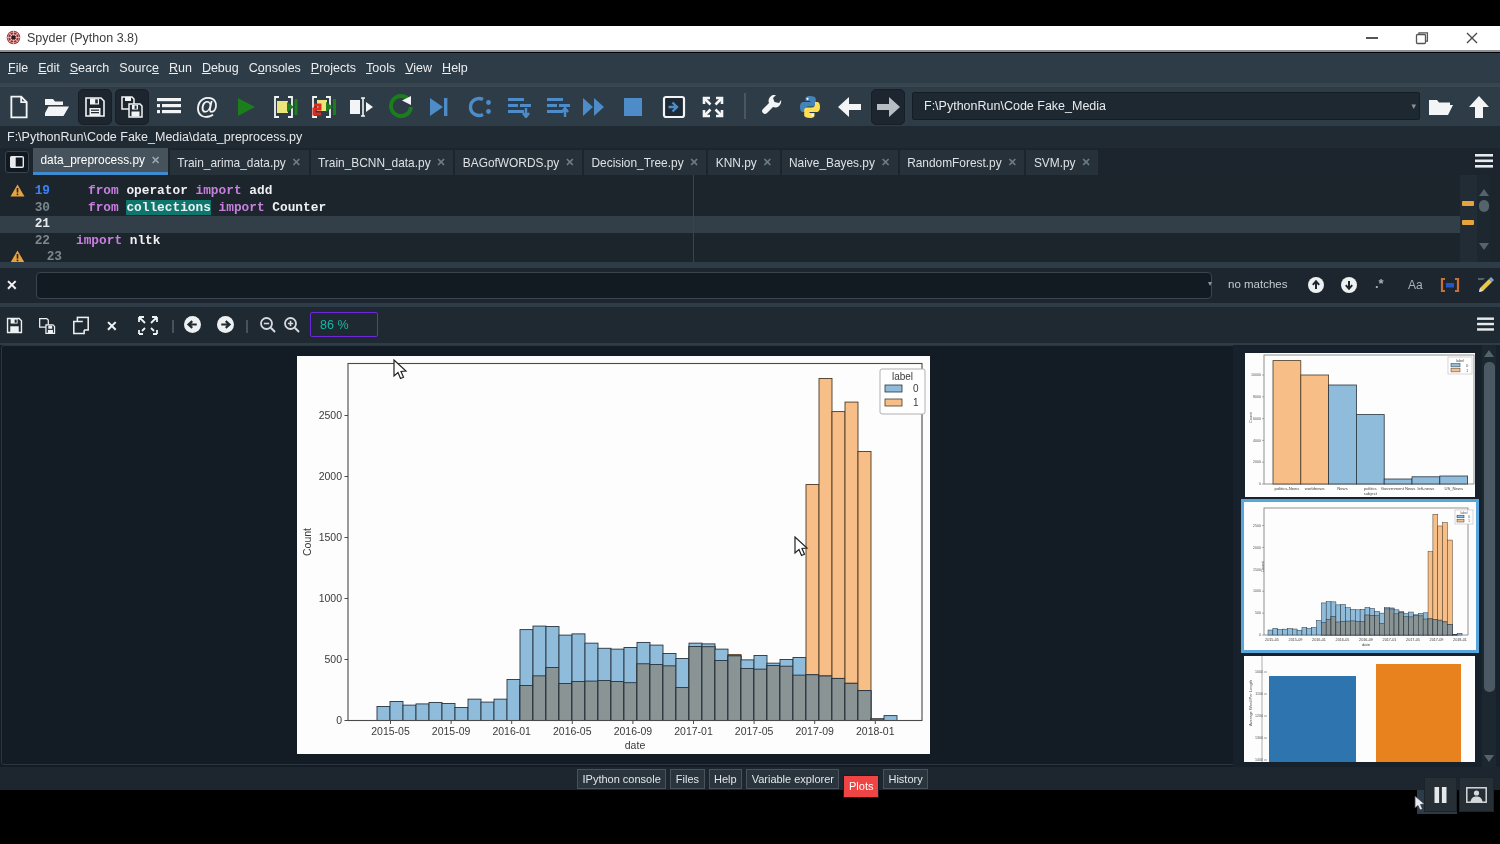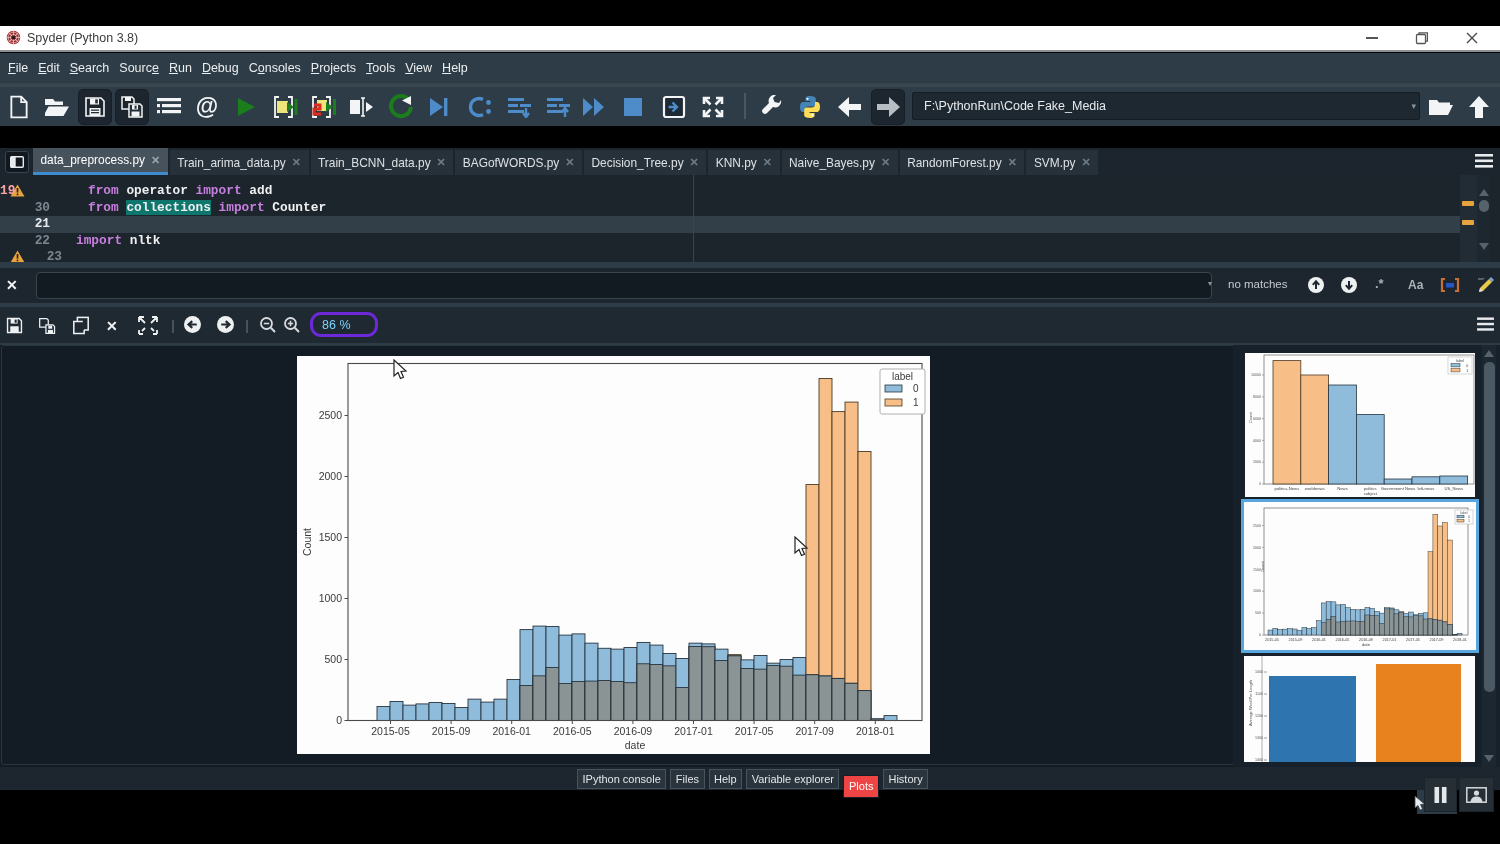--- a/index.html
+++ b/index.html
@@ -213,20 +213,21 @@
 <div class="tb-ic" style="left:1424px;width:34px">
       <svg width="28" height="22" viewBox="0 0 26 22">
         <path d="M1 4 H9 L11 6.5 H22 V9 H25 L20 19 H1 Z" fill="#f2f4f5"></path>
       </svg>
     </div>
 <div class="tb-ic" style="left:1462px;width:34px">
       <svg width="24" height="24" viewBox="0 0 24 24">
         <path d="M12 1 L22 12 L16 12 L16 23 L8 23 L8 12 L2 12 Z" fill="#f2f4f5"></path>
       </svg>
     </div>
+<div class="abs" style="left:0;top:126px;width:1500px;height:22px;background:#202a33;color:#e6e9eb;font-size:12.5px;display:flex;align-items:center;padding-left:7px">F:\PythonRun\Code Fake_Media\data_preprocess.py</div>
 <div class="abs" style="left:0;top:148px;width:1500px;height:27px;background:#1c252d;display:flex;align-items:flex-end">
 <div style="margin:0 4px 2px 5px;width:24px;height:22px;background:#11181f;border:1px solid #39444d;border-radius:3px;display:flex;align-items:center;justify-content:center">
         <svg width="14" height="12" viewBox="0 0 14 12">
           <rect x="0.7" y="0.7" width="12.6" height="10.6" fill="none" stroke="#e8ebed" stroke-width="1.4" rx="1"></rect>
           <rect x="0.7" y="0.7" width="5" height="10.6" fill="#e8ebed"></rect>
         </svg>
       </div>
 <div class="tab" style="background:#46525c;border-bottom:3px solid #3e8bd0;height:27px;color:#fff">data_preprocess.py<span class="x" style="color:#9aa6ae">✕</span></div>
 <div class="tab">Train_arima_data.py<span class="x">✕</span></div>
 <div class="tab">Train_BCNN_data.py<span class="x">✕</span></div>
@@ -248,21 +249,21 @@
 <div class="abs" style="left:10px;top:9px"><svg width="15" height="13" viewBox="0 0 15 13">
           <path d="M7.5 0.5 L14.5 12.5 H0.5 Z" fill="#e8a33d"></path>
           <rect x="6.7" y="4" width="1.6" height="4.6" fill="#1c242c"></rect>
           <rect x="6.7" y="9.6" width="1.6" height="1.6" fill="#1c242c"></rect>
         </svg></div>
 <div class="abs" style="left:10px;top:75px"><svg width="15" height="13" viewBox="0 0 15 13">
           <path d="M7.5 0.5 L14.5 12.5 H0.5 Z" fill="#e8a33d"></path>
           <rect x="6.7" y="4" width="1.6" height="4.6" fill="#1c242c"></rect>
           <rect x="6.7" y="9.6" width="1.6" height="1.6" fill="#1c242c"></rect>
         </svg></div>
-<div class="abs" style="left:0;top:8.0px;width:50px;color:#fca5a5">19</div>
+<div class="abs" style="left:0;top:8.0px;width:50px;text-align:right;color:#3b82f6">19</div>
 <div class="abs" style="left:0;top:24.5px;width:50px;text-align:right;color:#7b8790">30</div>
 <div class="abs" style="left:0;top:41.0px;width:50px;text-align:right;color:#e8ebed">21</div>
 <div class="abs" style="left:0;top:57.5px;width:50px;text-align:right;color:#7b8790">22</div>
 <div class="abs" style="left:12px;top:74.0px;width:50px;text-align:right;color:#7b8790">23</div>
 <div class="abs" style="left:88px;top:8.0px;color:#eef0f2;white-space:pre"><span style="color:#c87fe0">from</span> operator <span style="color:#c87fe0">import</span> add</div>
 <div class="abs" style="left:88px;top:24.5px;color:#eef0f2;white-space:pre"><span style="color:#c87fe0">from</span> <span style="background:#0f766e">collections</span> <span style="color:#c87fe0">import</span> Counter</div>
 <div class="abs" style="left:88px;top:41.0px;color:#eef0f2;white-space:pre"></div>
 <div class="abs" style="left:76px;top:57.5px;color:#eef0f2;white-space:pre"><span style="color:#c87fe0">import</span> nltk</div>
 <div class="abs" style="left:1460px;top:0;width:17px;height:87px;background:#222c34"></div>
 <div class="abs" style="left:1462px;top:26px;width:12px;height:5px;background:#e8a33d;border-radius:1px"></div>
@@ -284,21 +285,21 @@
 <div class="abs" style="left:1228px;top:10px;color:#c4cacf;font-size:11.5px">no matches</div>
 <div class="abs" style="left:1308px;top:9px"><svg width="16" height="16" viewBox="0 0 16 16">
           <circle cx="8" cy="8" r="8" fill="#eef1f2"></circle>
           <path d="M8 12 V5 M4.8 7.8 L8 4.2 L11.2 7.8" stroke="#1d262e" stroke-width="2" fill="none"></path>
         </svg></div>
 <div class="abs" style="left:1341px;top:9px"><svg width="16" height="16" viewBox="0 0 16 16">
           <circle cx="8" cy="8" r="8" fill="#eef1f2"></circle>
           <path d="M8 4 V11 M4.8 8.2 L8 11.8 L11.2 8.2" stroke="#1d262e" stroke-width="2" fill="none"></path>
         </svg></div>
 <div class="abs" style="left:1375px;top:8px;color:#aab2b8;font-size:13px;font-weight:bold">.*</div>
-<div class="abs" style="left:1408px;top:10px;color:#aab2b8;font-size:12px;font-weight:bold">Aa</div>
+<div class="abs" style="left:1408px;top:10px;color:#aab2b8;font-size:12px;font-weight:normal">Aa</div>
 <svg class="abs" style="left:1440px;top:9px" width="20" height="16" viewBox="0 0 20 16">
         <path d="M5 2 H2 V14 H5 M15 2 H18 V14 H15" fill="none" stroke="#c87137" stroke-width="2.2"></path>
         <rect x="6" y="6" width="8" height="4.5" fill="#2456c8"></rect>
       </svg>
 <svg class="abs" style="left:1477px;top:8px" width="18" height="18" viewBox="0 0 18 18">
         <path d="M2 16 L6 15 L15 6 L12 3 L3 12 Z" fill="#e8c84a"></path>
         <path d="M12 3 L15 6 L17 4 L14 1 Z" fill="#7aa7d8"></path>
         <path d="M2 16 L6 15 L3 12 Z" fill="#d8dde0"></path>
         <path d="M1 2 h7 l-2 2 h-5 Z" fill="#55636d"></path>
       </svg>
@@ -338,21 +339,21 @@
 <div class="abs" style="left:259px;top:9px"><svg width="18" height="18" viewBox="0 0 18 18">
           <circle cx="7.5" cy="7.5" r="5.5" fill="none" stroke="#d6dadd" stroke-width="1.8"></circle>
           <path d="M11.8 11.8 L16 16" stroke="#d6dadd" stroke-width="2"></path>
           <path d="M4.8 7.5 H10.2" stroke="#d6dadd" stroke-width="1.6"></path>
         </svg></div>
 <div class="abs" style="left:283px;top:9px"><svg width="18" height="18" viewBox="0 0 18 18">
           <circle cx="7.5" cy="7.5" r="5.5" fill="none" stroke="#d6dadd" stroke-width="1.8"></circle>
           <path d="M11.8 11.8 L16 16" stroke="#d6dadd" stroke-width="2"></path>
           <path d="M4.8 7.5 H10.2 M7.5 4.8 V10.2" stroke="#d6dadd" stroke-width="1.6"></path>
         </svg></div>
-<div class="abs" style="left:310px;top:5px;width:68px;height:25px;border:3px solid #6d28d9;border-radius:11px;color:#7dd3fc;font-size:12.5px;display:flex;align-items:center;padding-left:9px">86 %</div>
+<div class="abs" style="left:310px;top:5px;width:68px;height:25px;border:1px solid #6d28d9;border-radius:2px;color:#14b8a6;font-size:12.5px;display:flex;align-items:center;padding-left:9px">86 %</div>
 <svg class="abs" style="left:1477px;top:10px" width="17" height="15" viewBox="0 0 18 16">
         <rect y="0.5" width="18" height="2.6" fill="#e8ebed"></rect>
         <rect y="6.2" width="18" height="2.6" fill="#e8ebed"></rect>
         <rect y="12" width="18" height="2.6" fill="#e8ebed"></rect>
       </svg>
 </div>
 <div class="abs" style="left:0;top:343px;width:1500px;height:2px;background:#2d3c46"></div>
 <div class="abs" style="left:0;top:345px;width:1233px;height:422px;background:#131c25"></div>
 <div class="abs" style="left:1px;top:345px;width:1496px;height:420px;border:1px solid #2b353f;border-radius:3px"></div>
 <div class="abs" style="left:1233px;top:345px;width:267px;height:422px;background:#17212b"></div>

